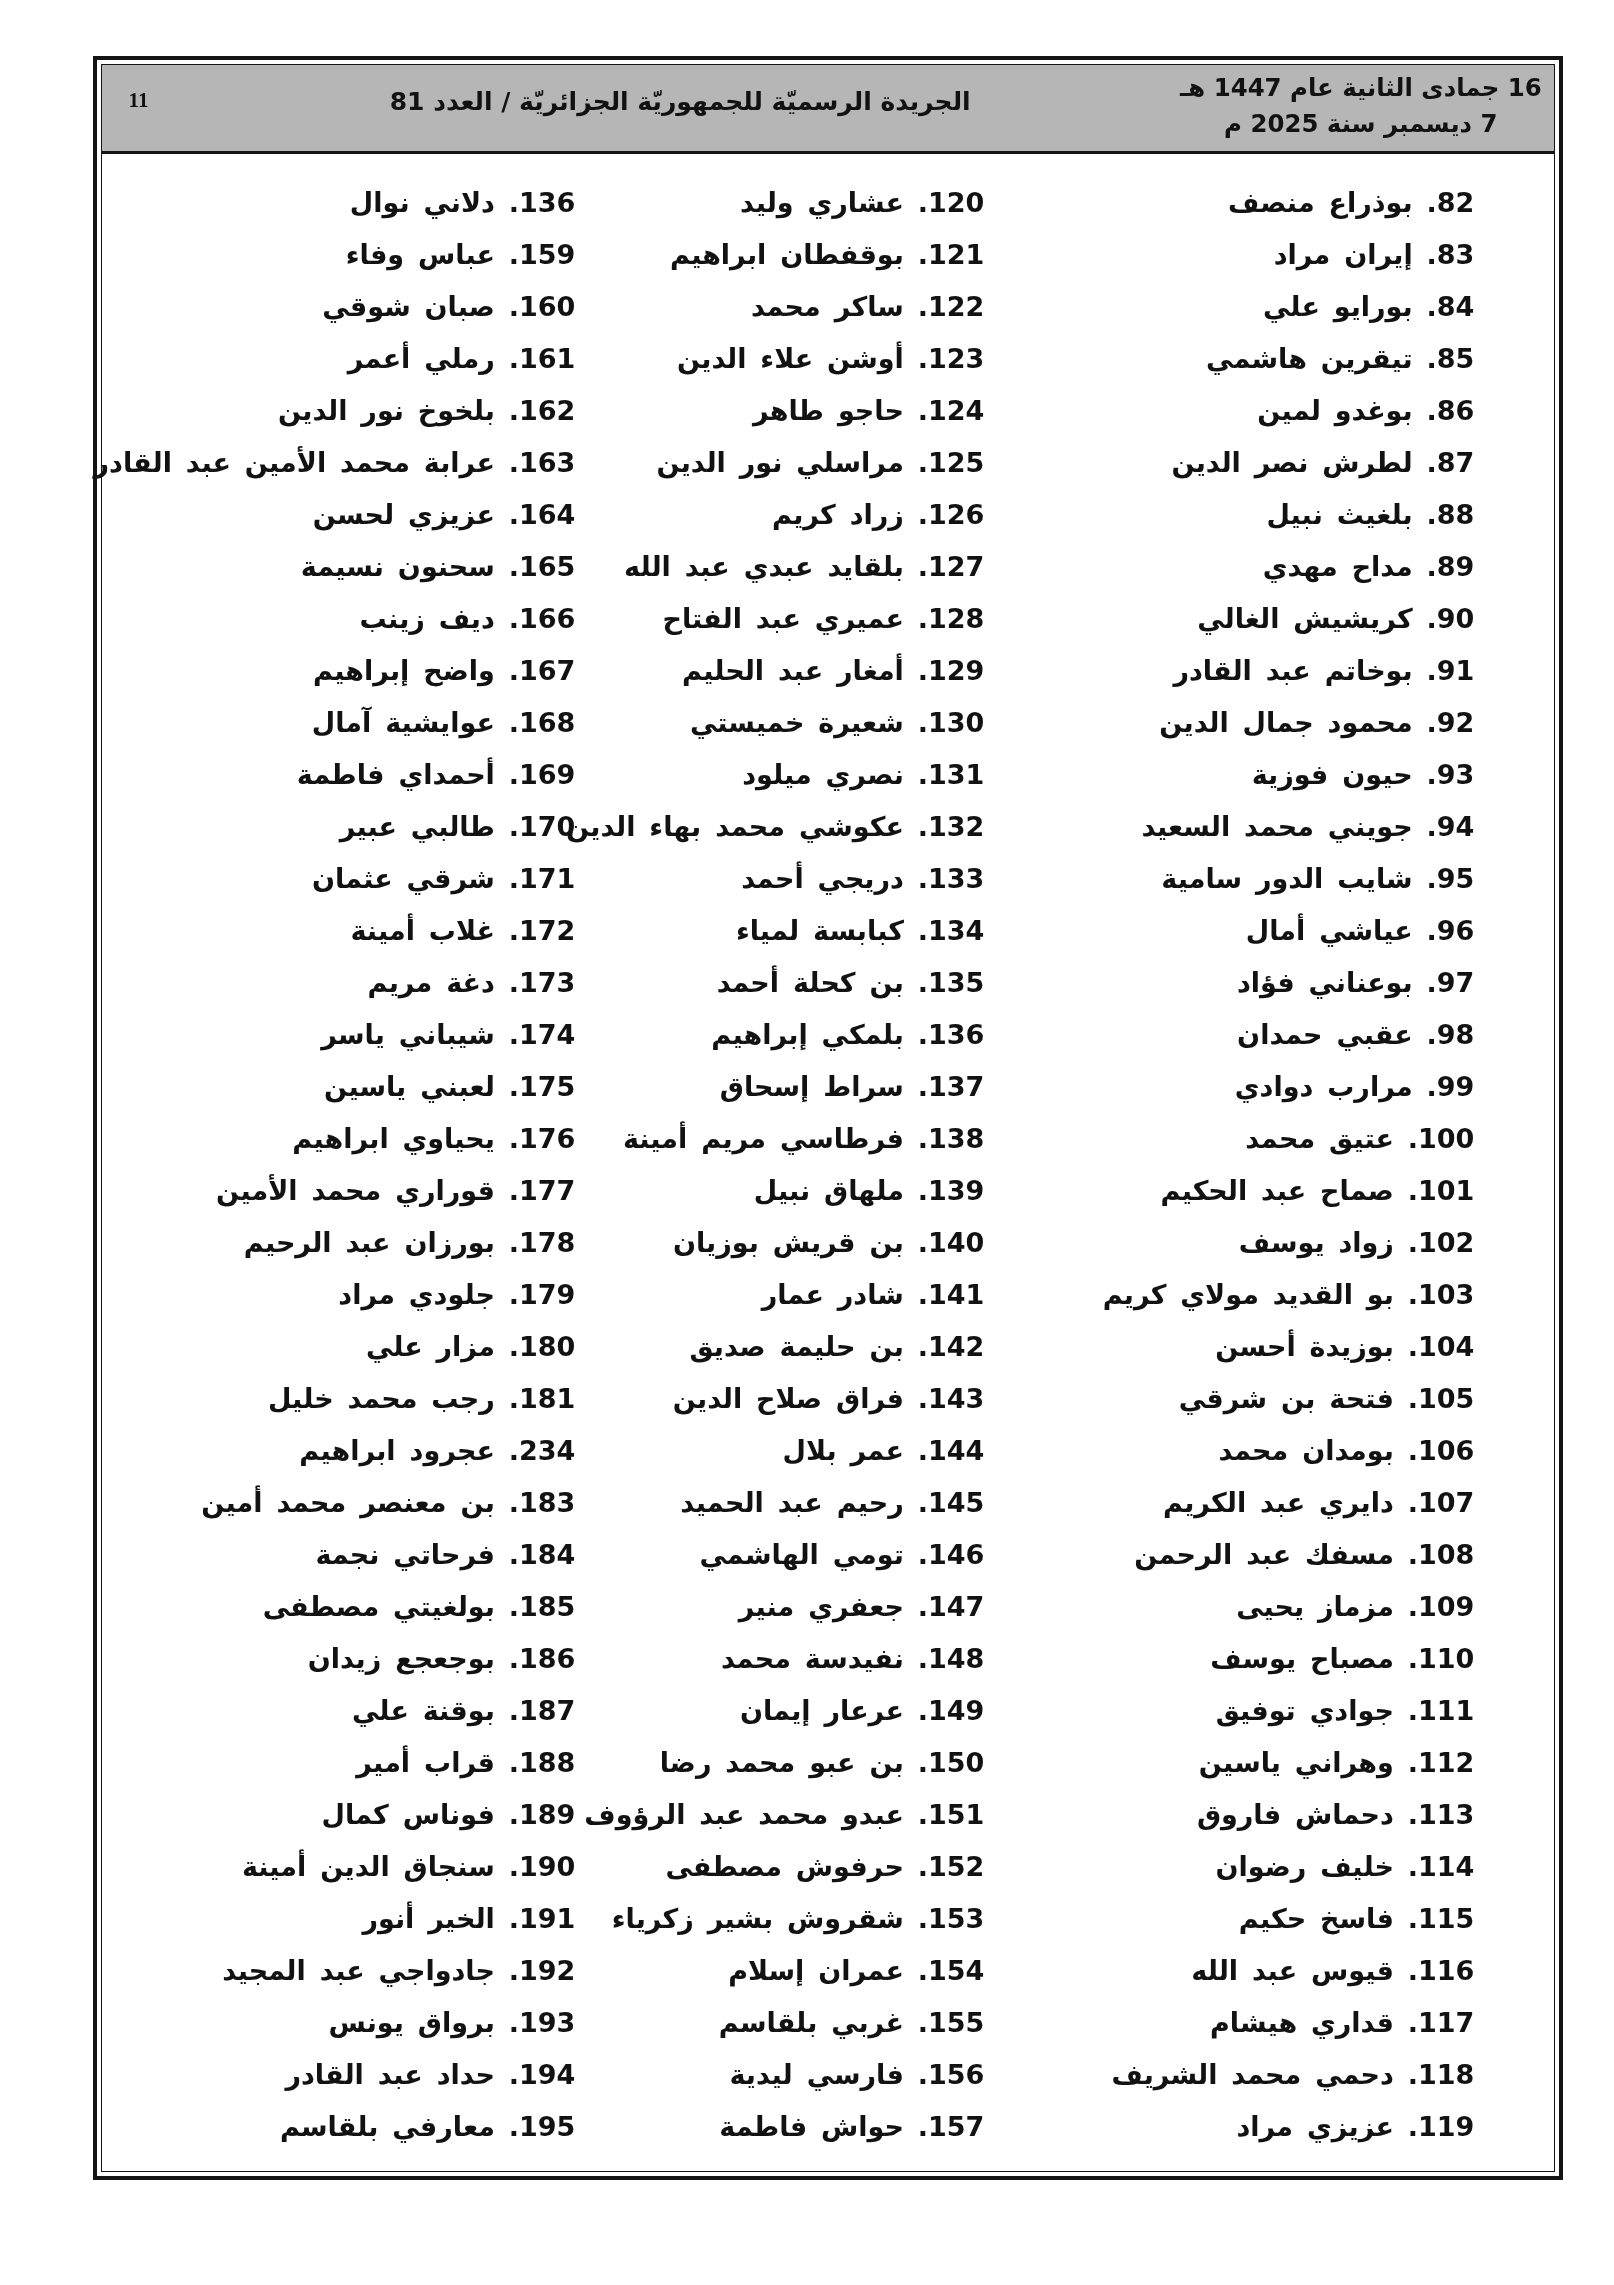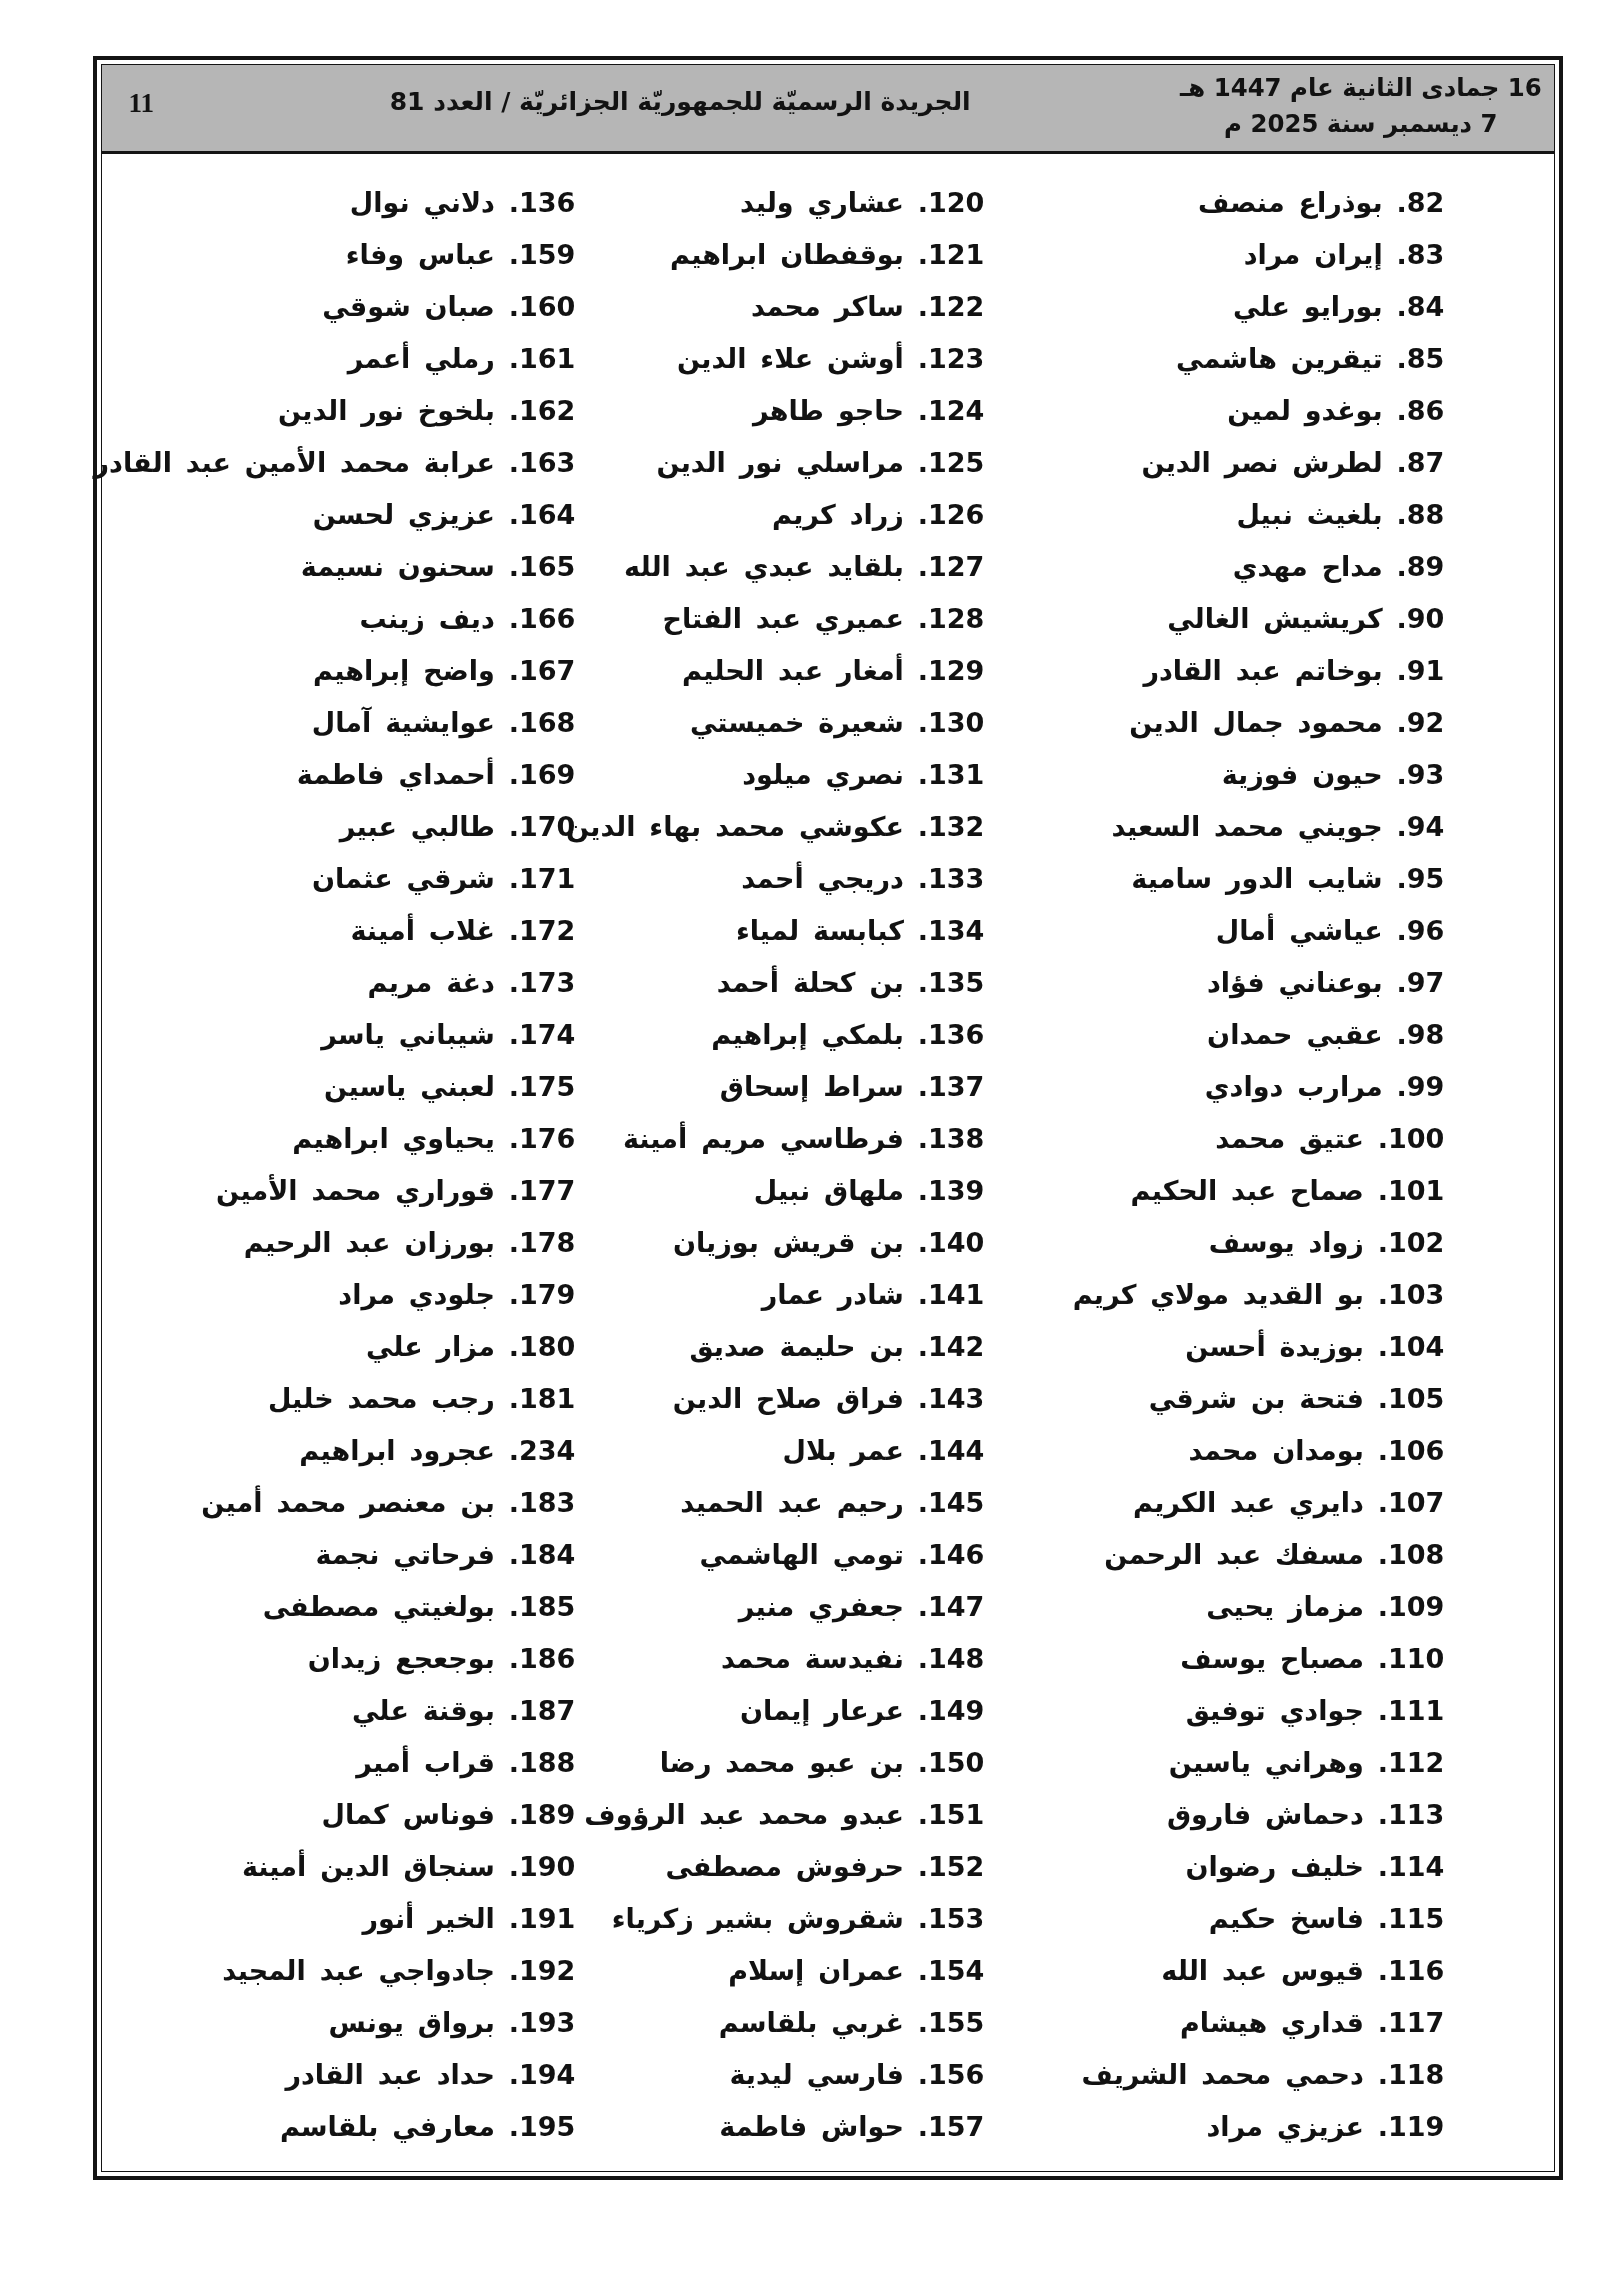--- a/index.html
+++ b/index.html
@@ -37,21 +37,21 @@
     height: 86px;
     background: #b6b6b6;
     border-bottom: 3.6px solid #141414;
   }
   .page-num {
     position: absolute;
     left: 27px;
     top: 23.5px;
     font-family: "Liberation Serif", serif;
     font-weight: bold;
-    font-size: 27px;
+    font-size: 21px;
   }
   .journal-title {
     position: absolute;
     left: 344px;
     width: 525px;
     top: 22px;
     text-align: left;
     direction: rtl;
     font-weight: bold;
     font-size: 25px;
@@ -70,21 +70,21 @@
   }
   .body-area {
     position: absolute;
     top: 90px;
     left: 0; right: 0; bottom: 0;
   }
   .name-col {
     position: absolute;
     top: 22px;
   }
-  .col-a { right: 110px;  width: 452px; }
+  .col-a { right: 80px;  width: 452px; }
   .col-b { right: 570px;  width: 443px; }
   .col-c { right: 979px; width: 452px; }
   .entry {
     height: 52px;
     display: flex;
     align-items: center;
     direction: rtl;
     white-space: nowrap;
     overflow: visible;
   }

